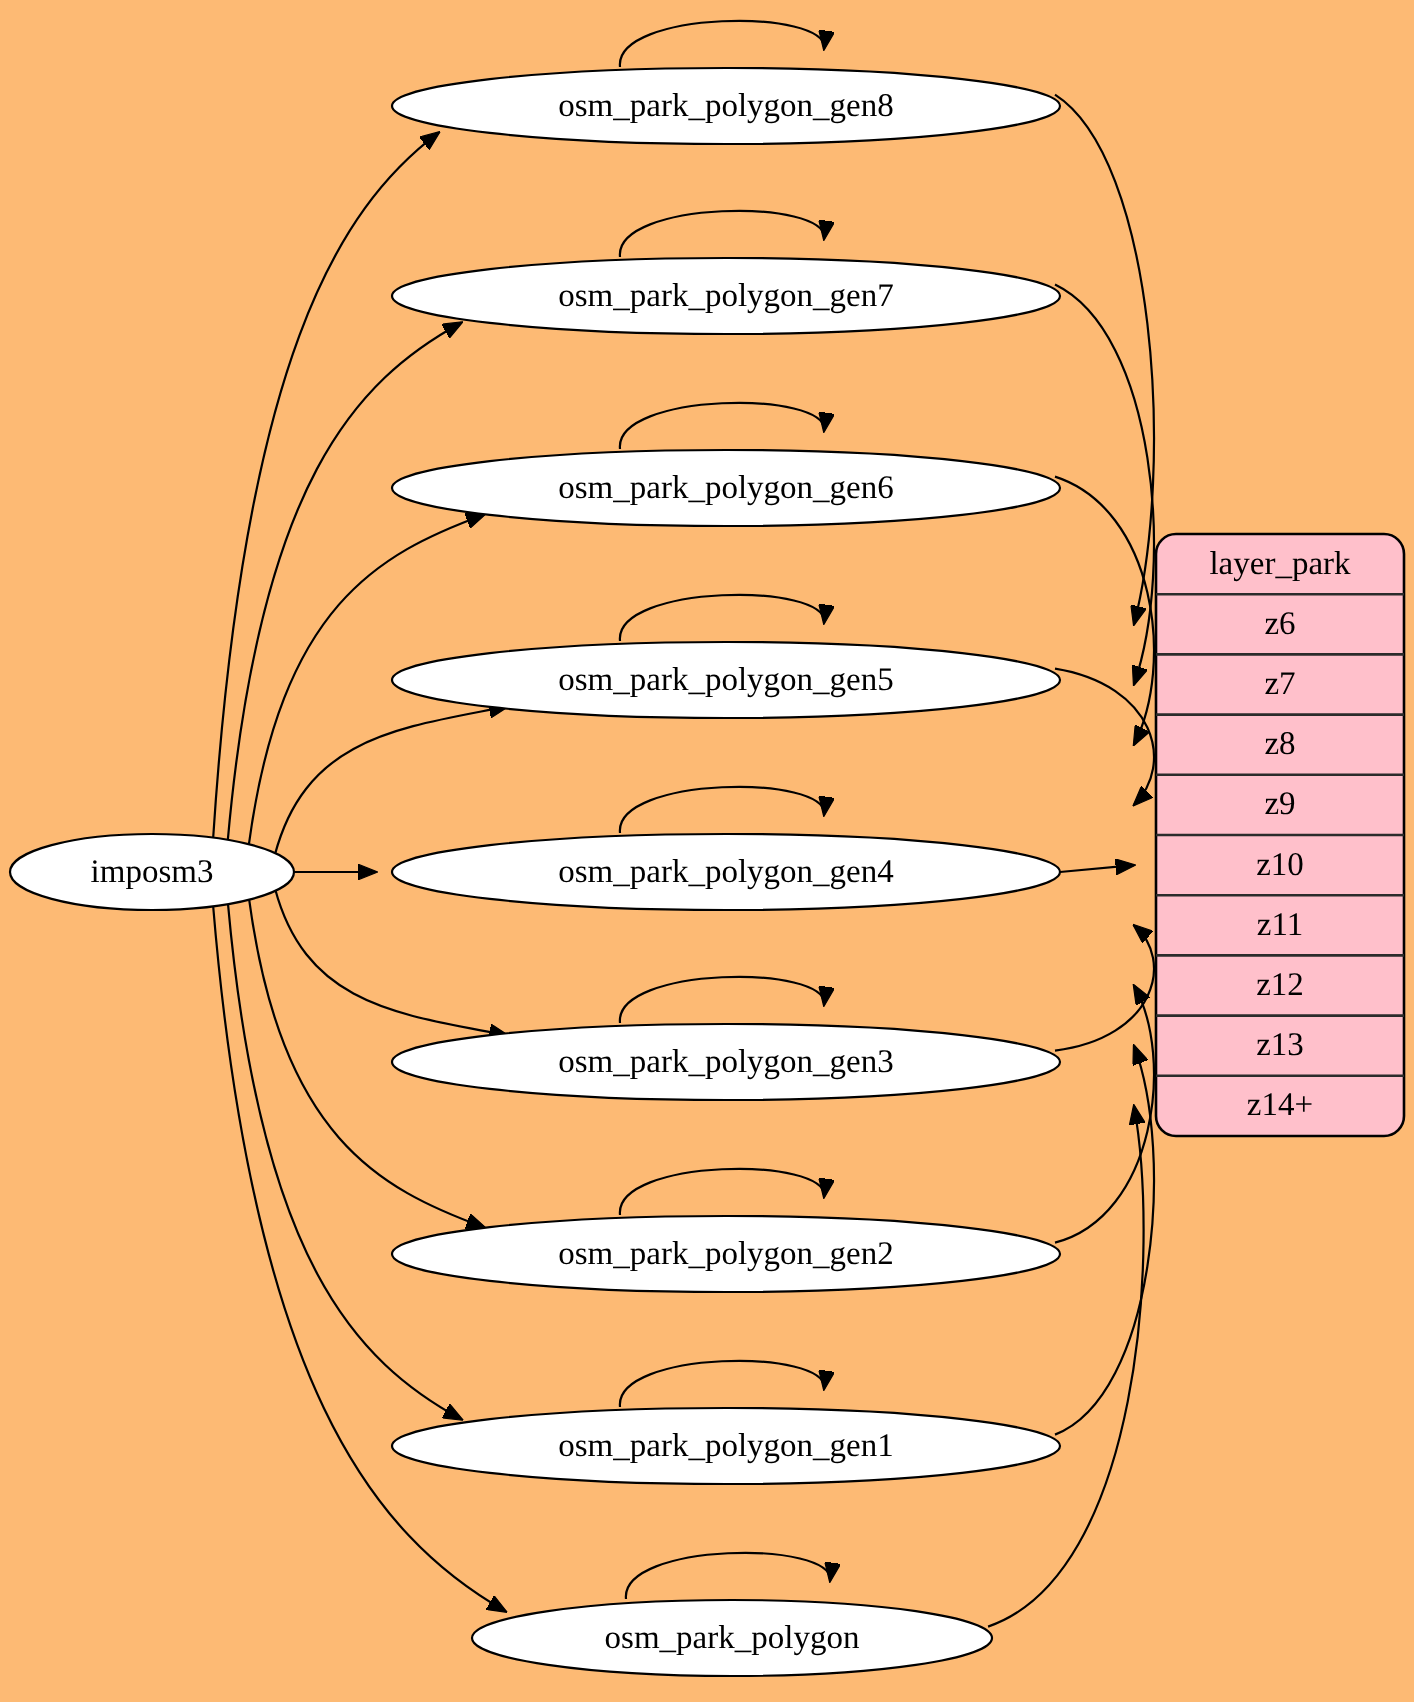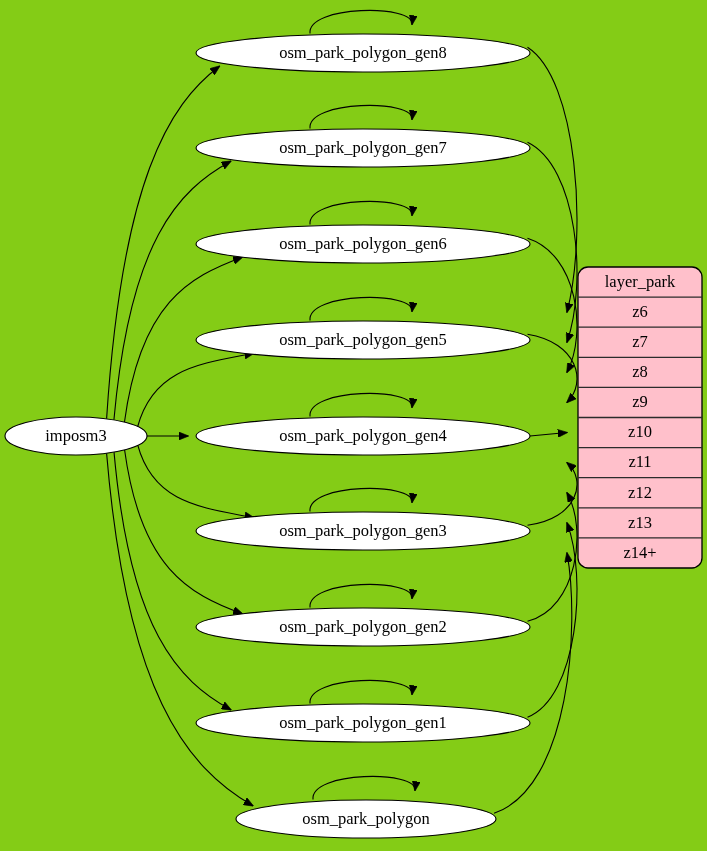--- a/index.html
+++ b/index.html
@@ -7,21 +7,21 @@
     padding: 0;
     background: #ffffff;
   }
   body {
     font-family: "Liberation Serif", "DejaVu Serif", serif;
   }
   #canvas {
     position: relative;
     width: 707px;
     height: 851px;
-    background: #84cc16;
+    background: #fdba74;
     overflow: hidden;
   }
   svg.graph {
     position: absolute;
     top: 0;
     left: 0;
     width: 707px;
     height: 851px;
   }
   .node-ellipse {

